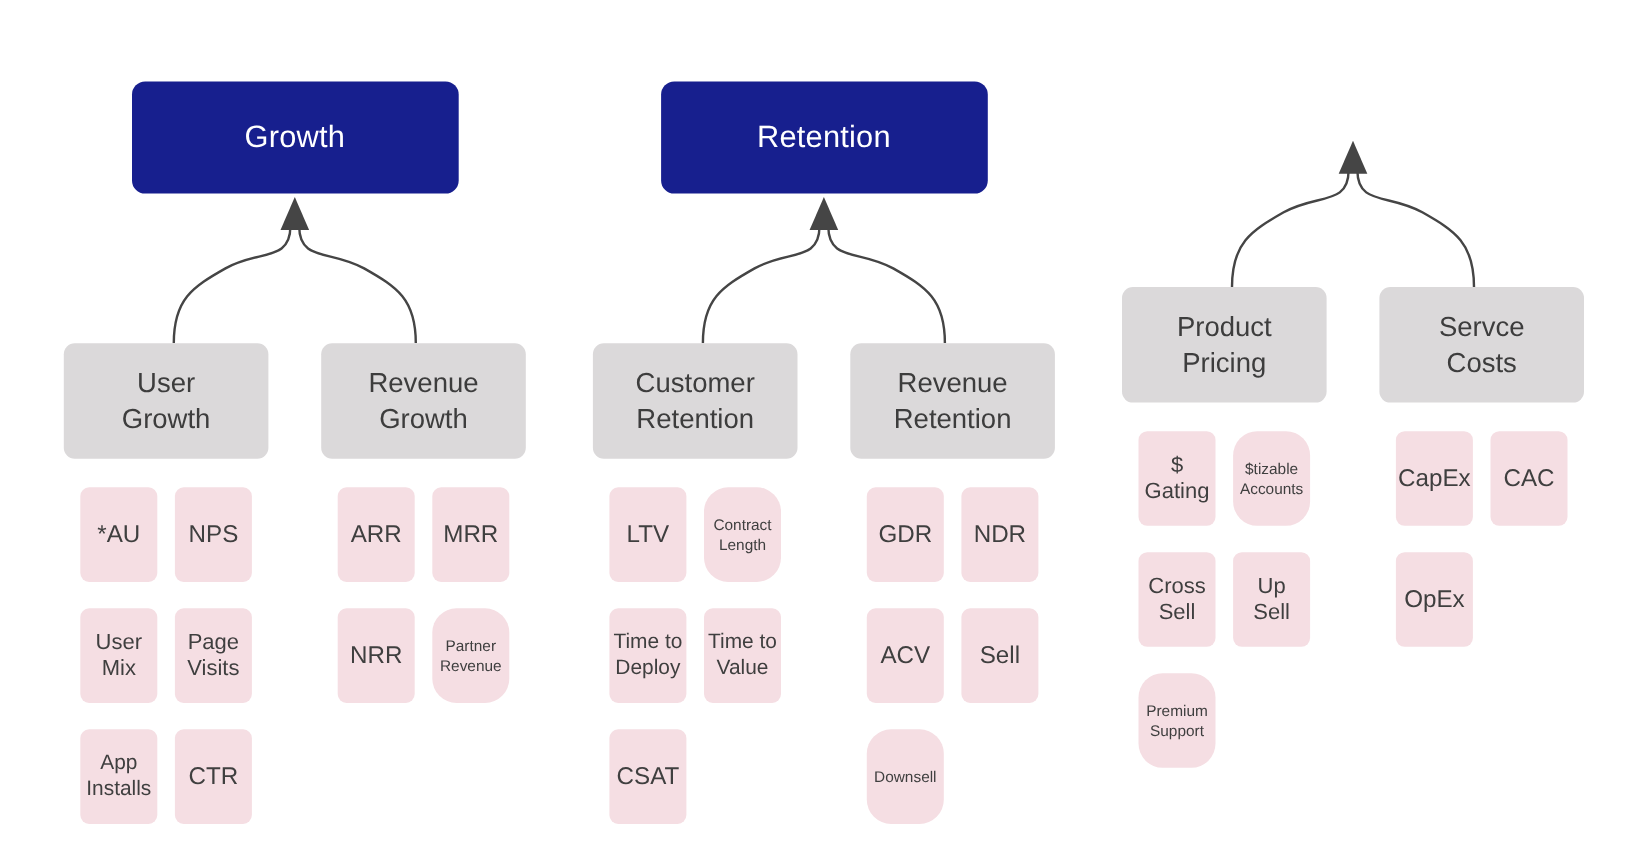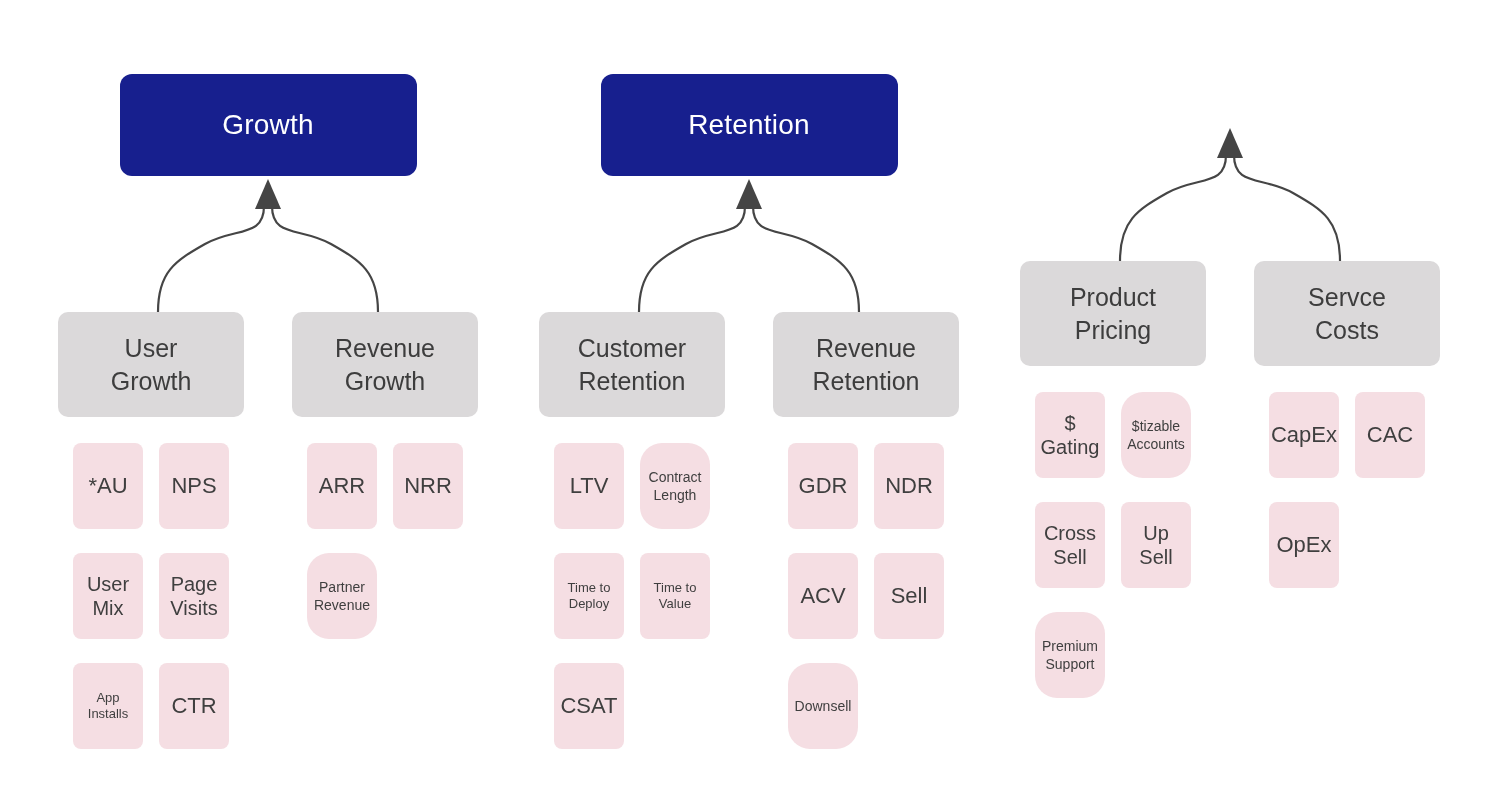--- a/index.html
+++ b/index.html
@@ -64,21 +64,21 @@
     width: 70px; height: 86px;
     border-radius: 8px;
     background: var(--metric, #f5dee3);
     color: var(--metric-text, #3f3f3f);
     display: flex; align-items: center; justify-content: center;
     text-align: center;
     white-space: pre-line;
   }
   .metric.lg { font-size: 22px; line-height: 1.15; }
   .metric.md { font-size: 20px; line-height: 1.22; }
-  .metric.sm { font-size: 13px; line-height: 1.25; }
+  .metric.sm { font-size: 19px; line-height: 1.25; }
   .metric.xs { font-size: 14px; line-height: 1.3; border-radius: 22px; }
 </style>
 </head>
 <body>
 
 <main class="canvas">
     <section class="pillar">
       <div class="top-box">Growth</div>
       <svg class="connector" viewBox="0 0 406 136" aria-hidden="true">
         <path d="M 93 136 C 93 96, 110 85, 140 68 C 170 51, 199 62, 199 30"></path>
@@ -99,20 +99,21 @@
             <div class="metric sm">App
 Installs</div>
             <div class="metric lg">CTR</div>
           </div>
         </div>
         <div class="branch">
           <div class="sub-box">Revenue
 Growth</div>
           <div class="metrics">
             <div class="metric lg">ARR</div>
+            <div class="metric lg">MRR</div>
             <div class="metric lg">NRR</div>
             <div class="metric xs">Partner
 Revenue</div>
           </div>
         </div>
       </div>
     </section>
     <section class="pillar">
       <div class="top-box">Retention</div>
       <svg class="connector" viewBox="0 0 406 136" aria-hidden="true">

